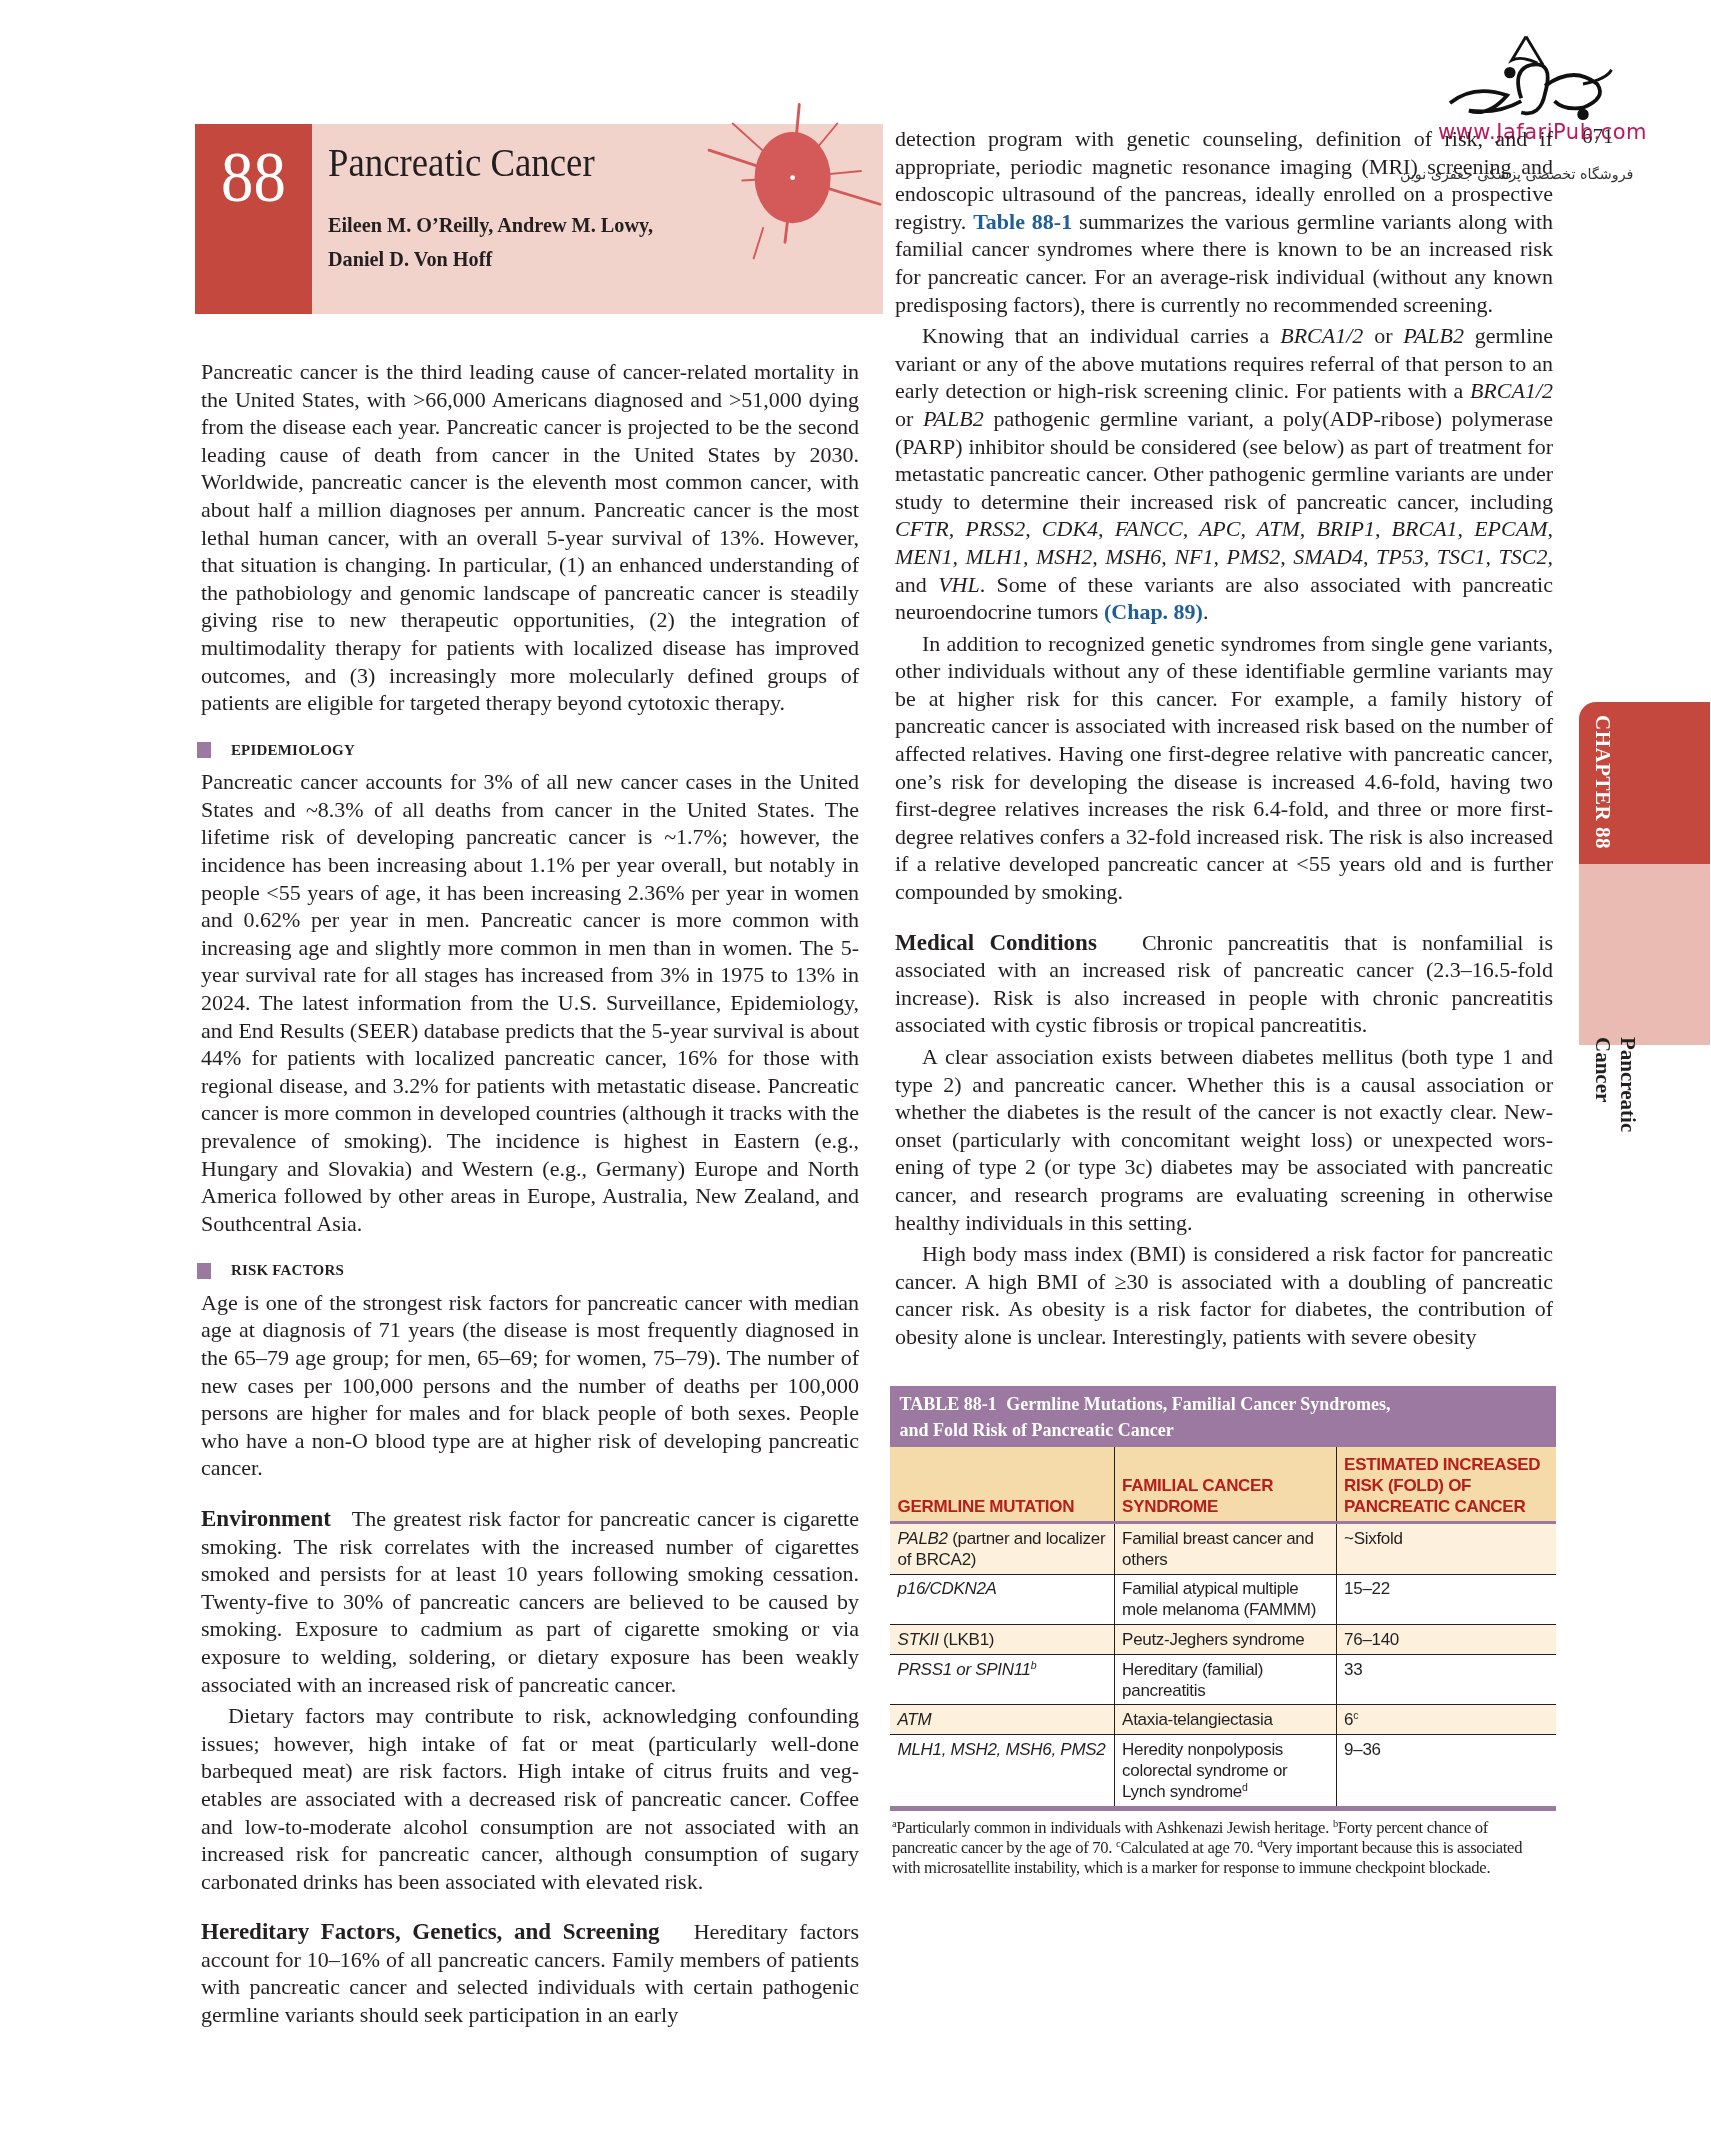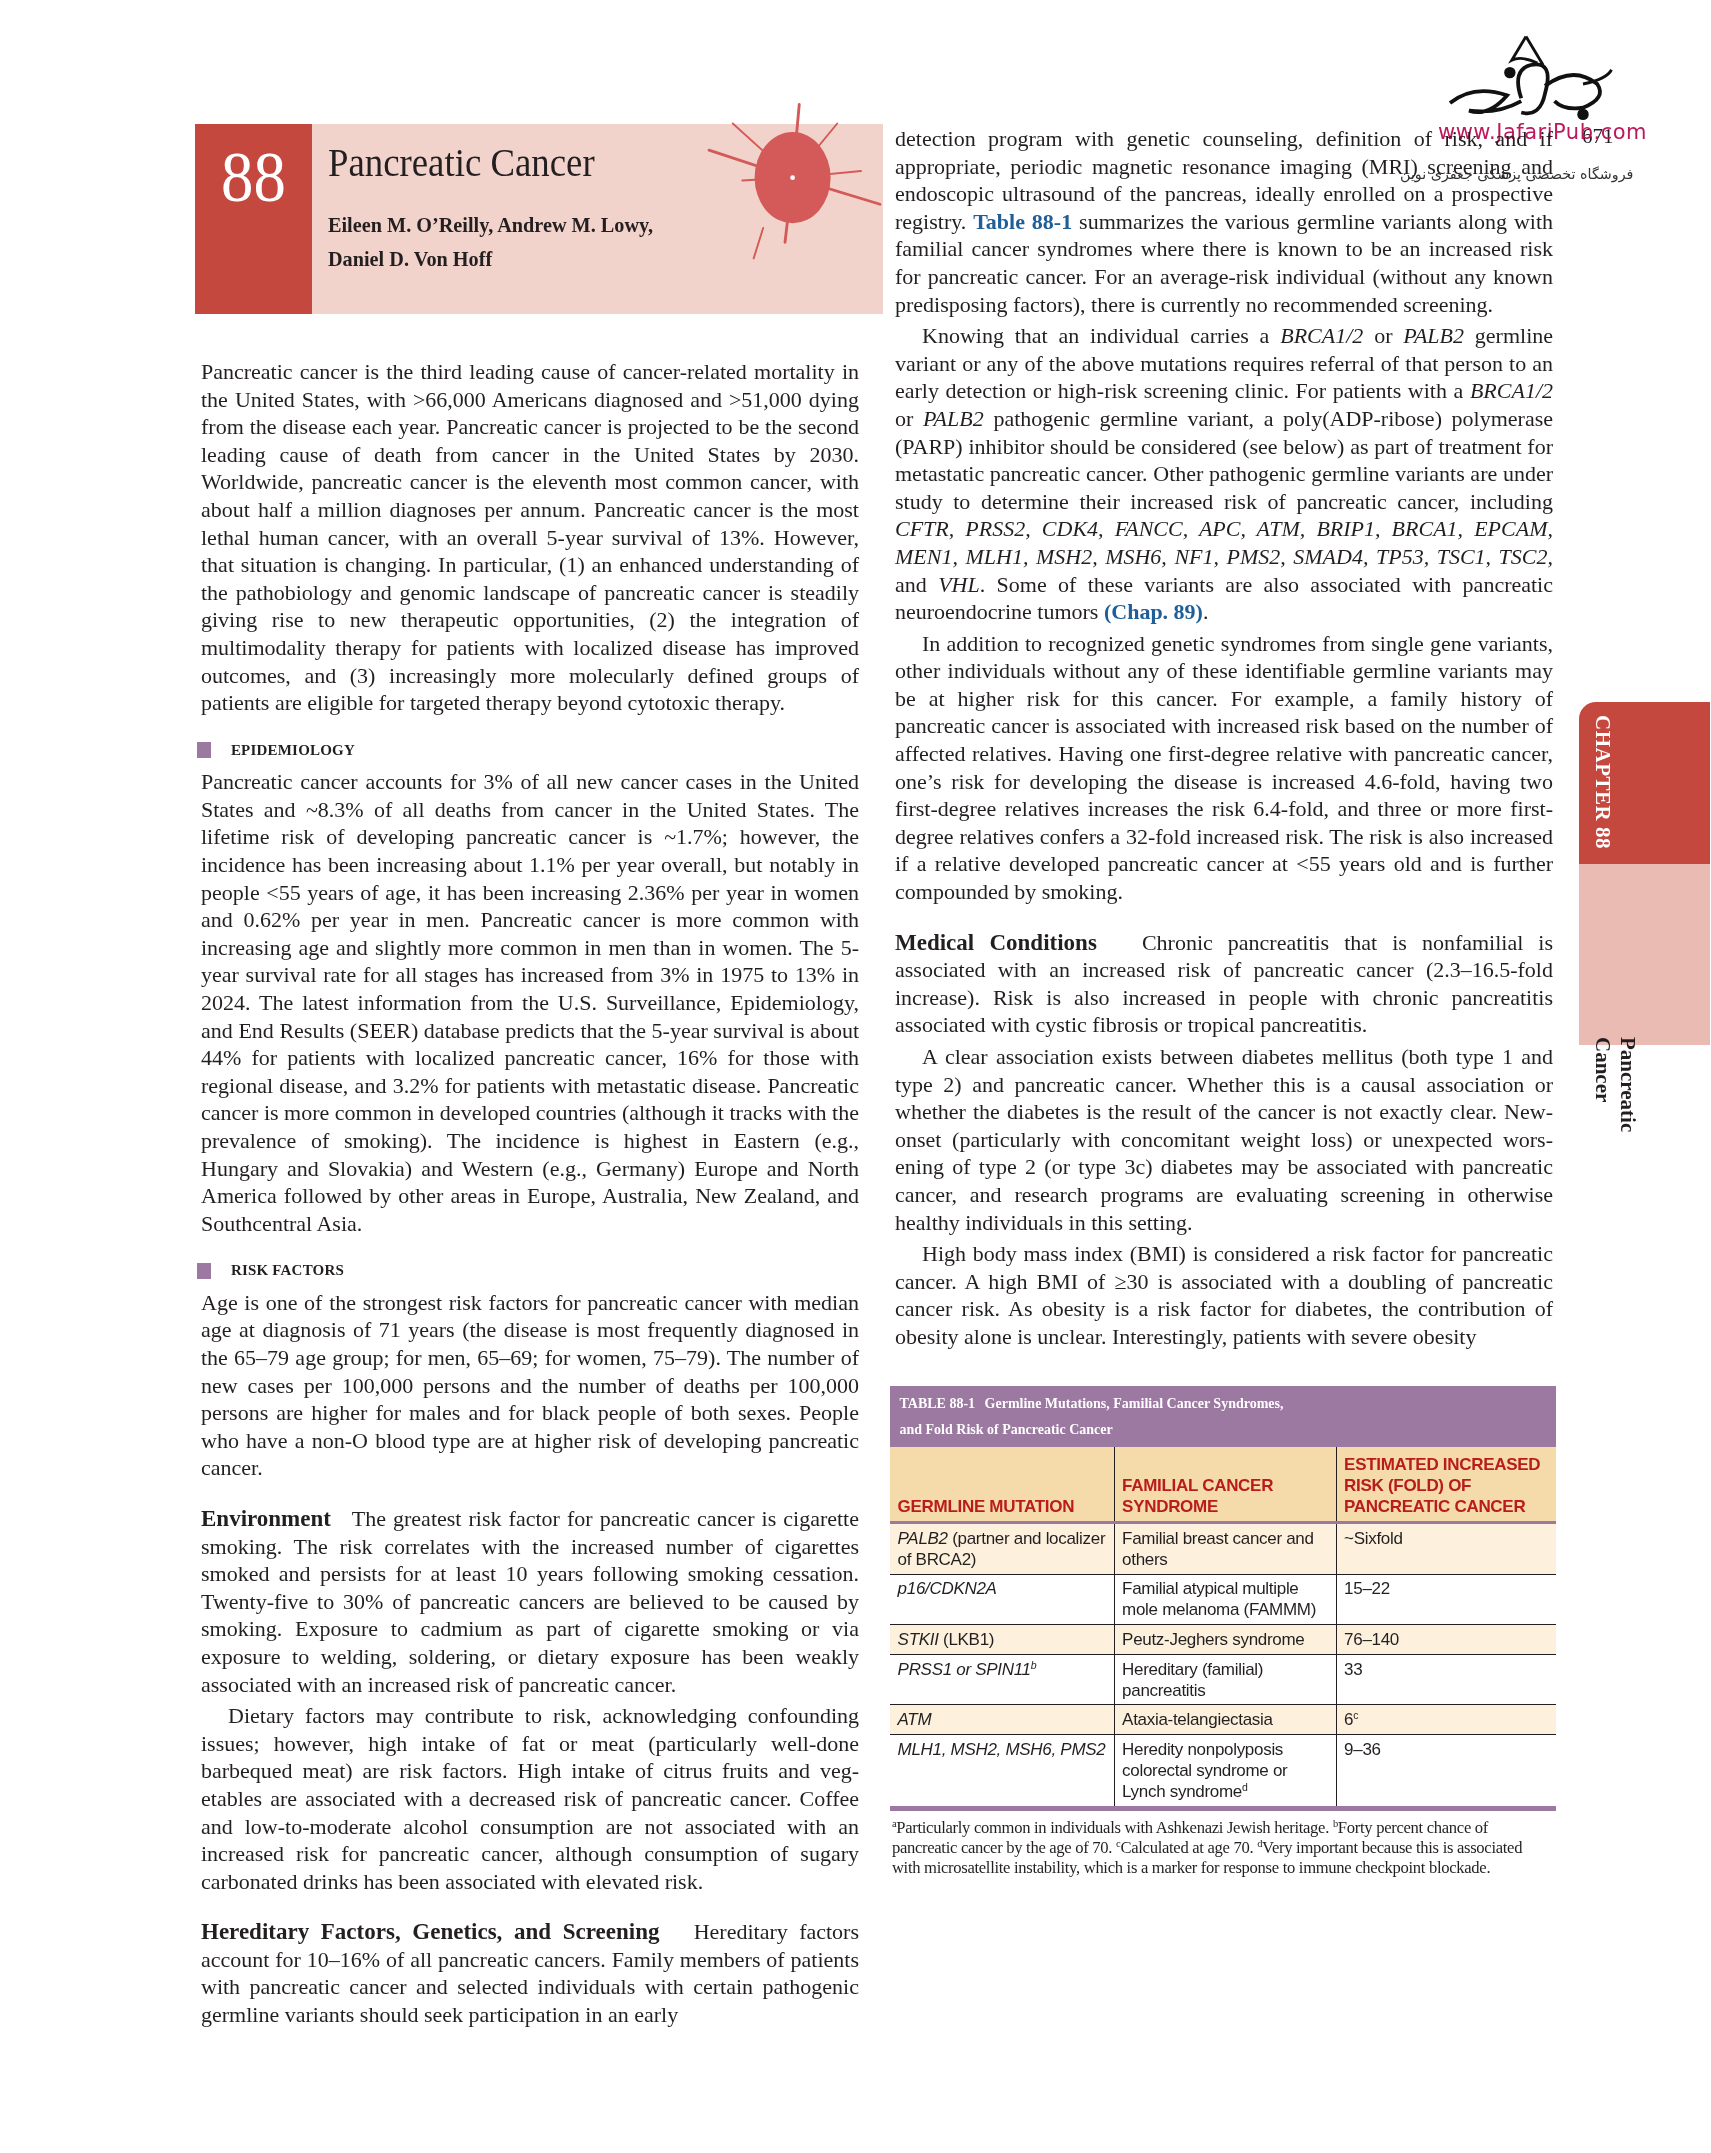--- a/index.html
+++ b/index.html
@@ -36,21 +36,21 @@
 
   
   .side-tab { position: absolute; left: 1579px; top: 702px; width: 133px; height: 352px; }
   .side-red { position: absolute; left: 0; top: 0; width: 131px; height: 162px; background: #c5483e; border-top-left-radius: 17px; }
   .side-pink { position: absolute; left: 0; top: 162px; width: 131px; height: 181px; background: #e9bbb2; }
   .side-text-a { position: absolute; left: 10.5px; top: 13.3px; writing-mode: vertical-rl; font-weight: bold; color: #ffffff; font-size: 21px; letter-spacing: 0.5px; }
   .side-text-b { position: absolute; left: 10.5px; top: 173px; writing-mode: vertical-rl; font-weight: bold; color: #231f20; font-size: 21px; }
 
   
   .tbl { position: absolute; left: 890px; top: 1386px; width: 666px; font-family: "Liberation Sans", "DejaVu Sans", sans-serif; }
-  .tbl-title { background: #9b79a0; color: #ffffff; font-family: "Liberation Serif", serif; font-weight: bold; font-size: 14px; line-height: 26px; padding: 4.8px 9.5px 3.8px 9.5px; }
+  .tbl-title { background: #9b79a0; color: #ffffff; font-family: "Liberation Serif", serif; font-weight: bold; font-size: 18px; line-height: 26px; padding: 4.8px 9.5px 3.8px 9.5px; }
   .tbl-title .lbl { margin-right: 9.5px; }
   table { border-collapse: collapse; width: 666px; table-layout: fixed; }
   thead th { background: #f4dba9; color: #b91c1c; font-weight: bold; font-size: 17px; line-height: 21px; text-align: left; vertical-align: bottom;
              padding: 7.6px 7.6px 3.8px 7.6px; border-bottom: 3.8px solid #9b79a0; transform-origin: left; letter-spacing: -0.3px; }
   thead th + th { border-left: 1.4px solid #231f20; }
   tbody td { font-size: 17px; line-height: 21px; vertical-align: top; padding: 3.8px 7.6px 3.8px 7.6px; color: #231f20; letter-spacing: -0.3px; }
   tbody td + td { border-left: 1.4px solid #231f20; }
   tbody tr { border-bottom: 1.4px solid #231f20; }
   tbody tr:nth-child(odd) { background: #fdf1dd; }
   tbody tr:nth-child(even) { background: #ffffff; }

